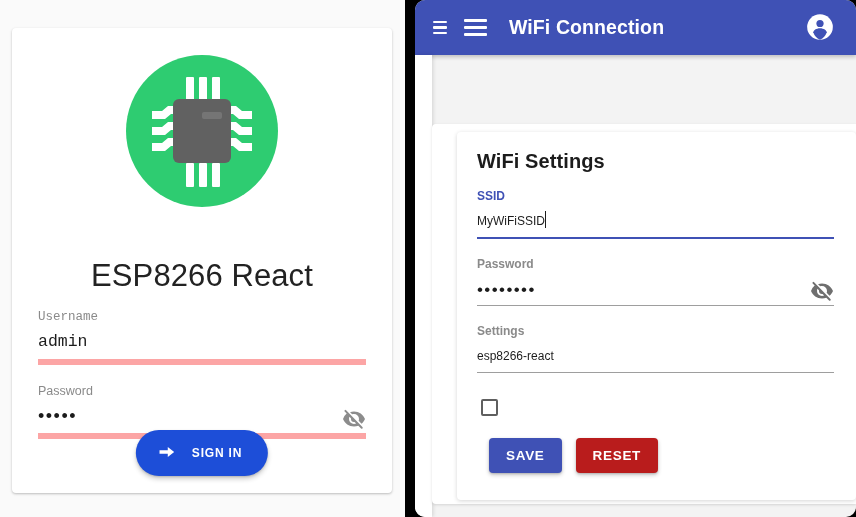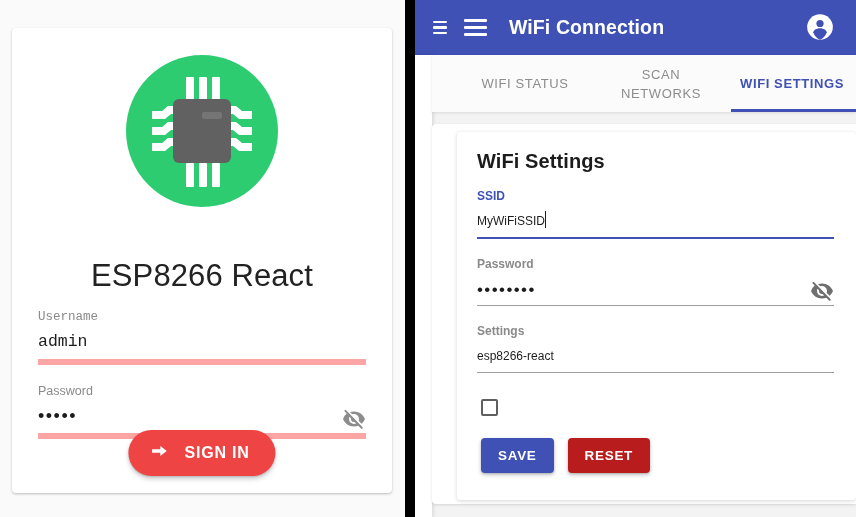--- a/index.html
+++ b/index.html
@@ -109,23 +109,23 @@
 
   .signin-btn {
     position: absolute;
     left: 50%;
     transform: translateX(-50%);
     top: 402px;
     height: 46px;
     padding: 0 26px 0 20px;
     border: none;
     border-radius: 23px;
-    background: #ef4444;
+    background: #1d4ed8;
     color: #ffffff;
-    font-size: 16px;
+    font-size: 12px;
     font-weight: bold;
     letter-spacing: 0.8px;
     display: flex;
     align-items: center;
     gap: 14px;
     cursor: pointer;
     box-shadow: 0 3px 5px rgba(0,0,0,0.20), 0 1px 2px rgba(0,0,0,0.14);
     font-family: "Liberation Sans", sans-serif;
   }
 
@@ -139,20 +139,21 @@
   }
 
   
   .right-panel {
     position: absolute;
     left: 415px; top: 0;
     width: 441px;
     height: 517px;
     background: #f3f3f3;
     overflow: hidden;
+    border-radius: 10px;
   }
   .appbar {
     position: absolute;
     left: 0; top: 0;
     width: 441px;
     height: 55px;
     background: #3f51b5;
     display: flex;
     align-items: center;
     box-shadow: 0 2px 4px rgba(0,0,0,0.22);
@@ -300,21 +301,21 @@
     border-radius: 2px;
     background: #ffffff;
     cursor: pointer;
     box-sizing: border-box;
   }
   .checkbox-label {
     font-size: 15.5px;
     color: #3a3a3a;
   }
 
-  .btn-row { display: flex; gap: 14px; margin-left: 4px; }
+  .btn-row { display: flex; gap: 14px; margin-left: 12px; }
   .mbtn {
     border: none;
     height: 35px;
     padding: 0 17px;
     border-radius: 4px;
     color: #ffffff;
     font-size: 13.5px;
     font-weight: bold;
     letter-spacing: 0.7px;
     cursor: pointer;
@@ -407,25 +408,20 @@
         <svg viewBox="0 0 24 24" width="28" height="28">
           <circle cx="12" cy="12" r="11" fill="#ffffff"></circle>
           <circle cx="12" cy="9" r="3.1" fill="#3f51b5"></circle>
           <path d="M12 13c-3.2 0-5.8 1.9-5.8 3.6A10.9 10.9 0 0 0 12 23a10.9 10.9 0 0 0 5.8-6.4C17.8 14.9 15.2 13 12 13z" fill="#3f51b5"></path>
         </svg>
       </div>
     </div>
 
     <div class="drawer-sliver"></div>
 
-    <div class="tabbar">
-      <div class="tab tab-0">WIFI STATUS</div>
-      <div class="tab tab-1">SCAN NETWORKS</div>
-      <div class="tab tab-2">WIFI SETTINGS</div>
-    </div>
 
     <div class="content-panel"></div>
 
     <div class="settings-card">
       <div class="card-title">WiFi Settings</div>
 
       <div class="r-field">
         <span class="r-label focused">SSID</span>
         <div class="r-line focused">
           <span class="r-value">MyWiFiSSID</span><span class="caret"></span>

